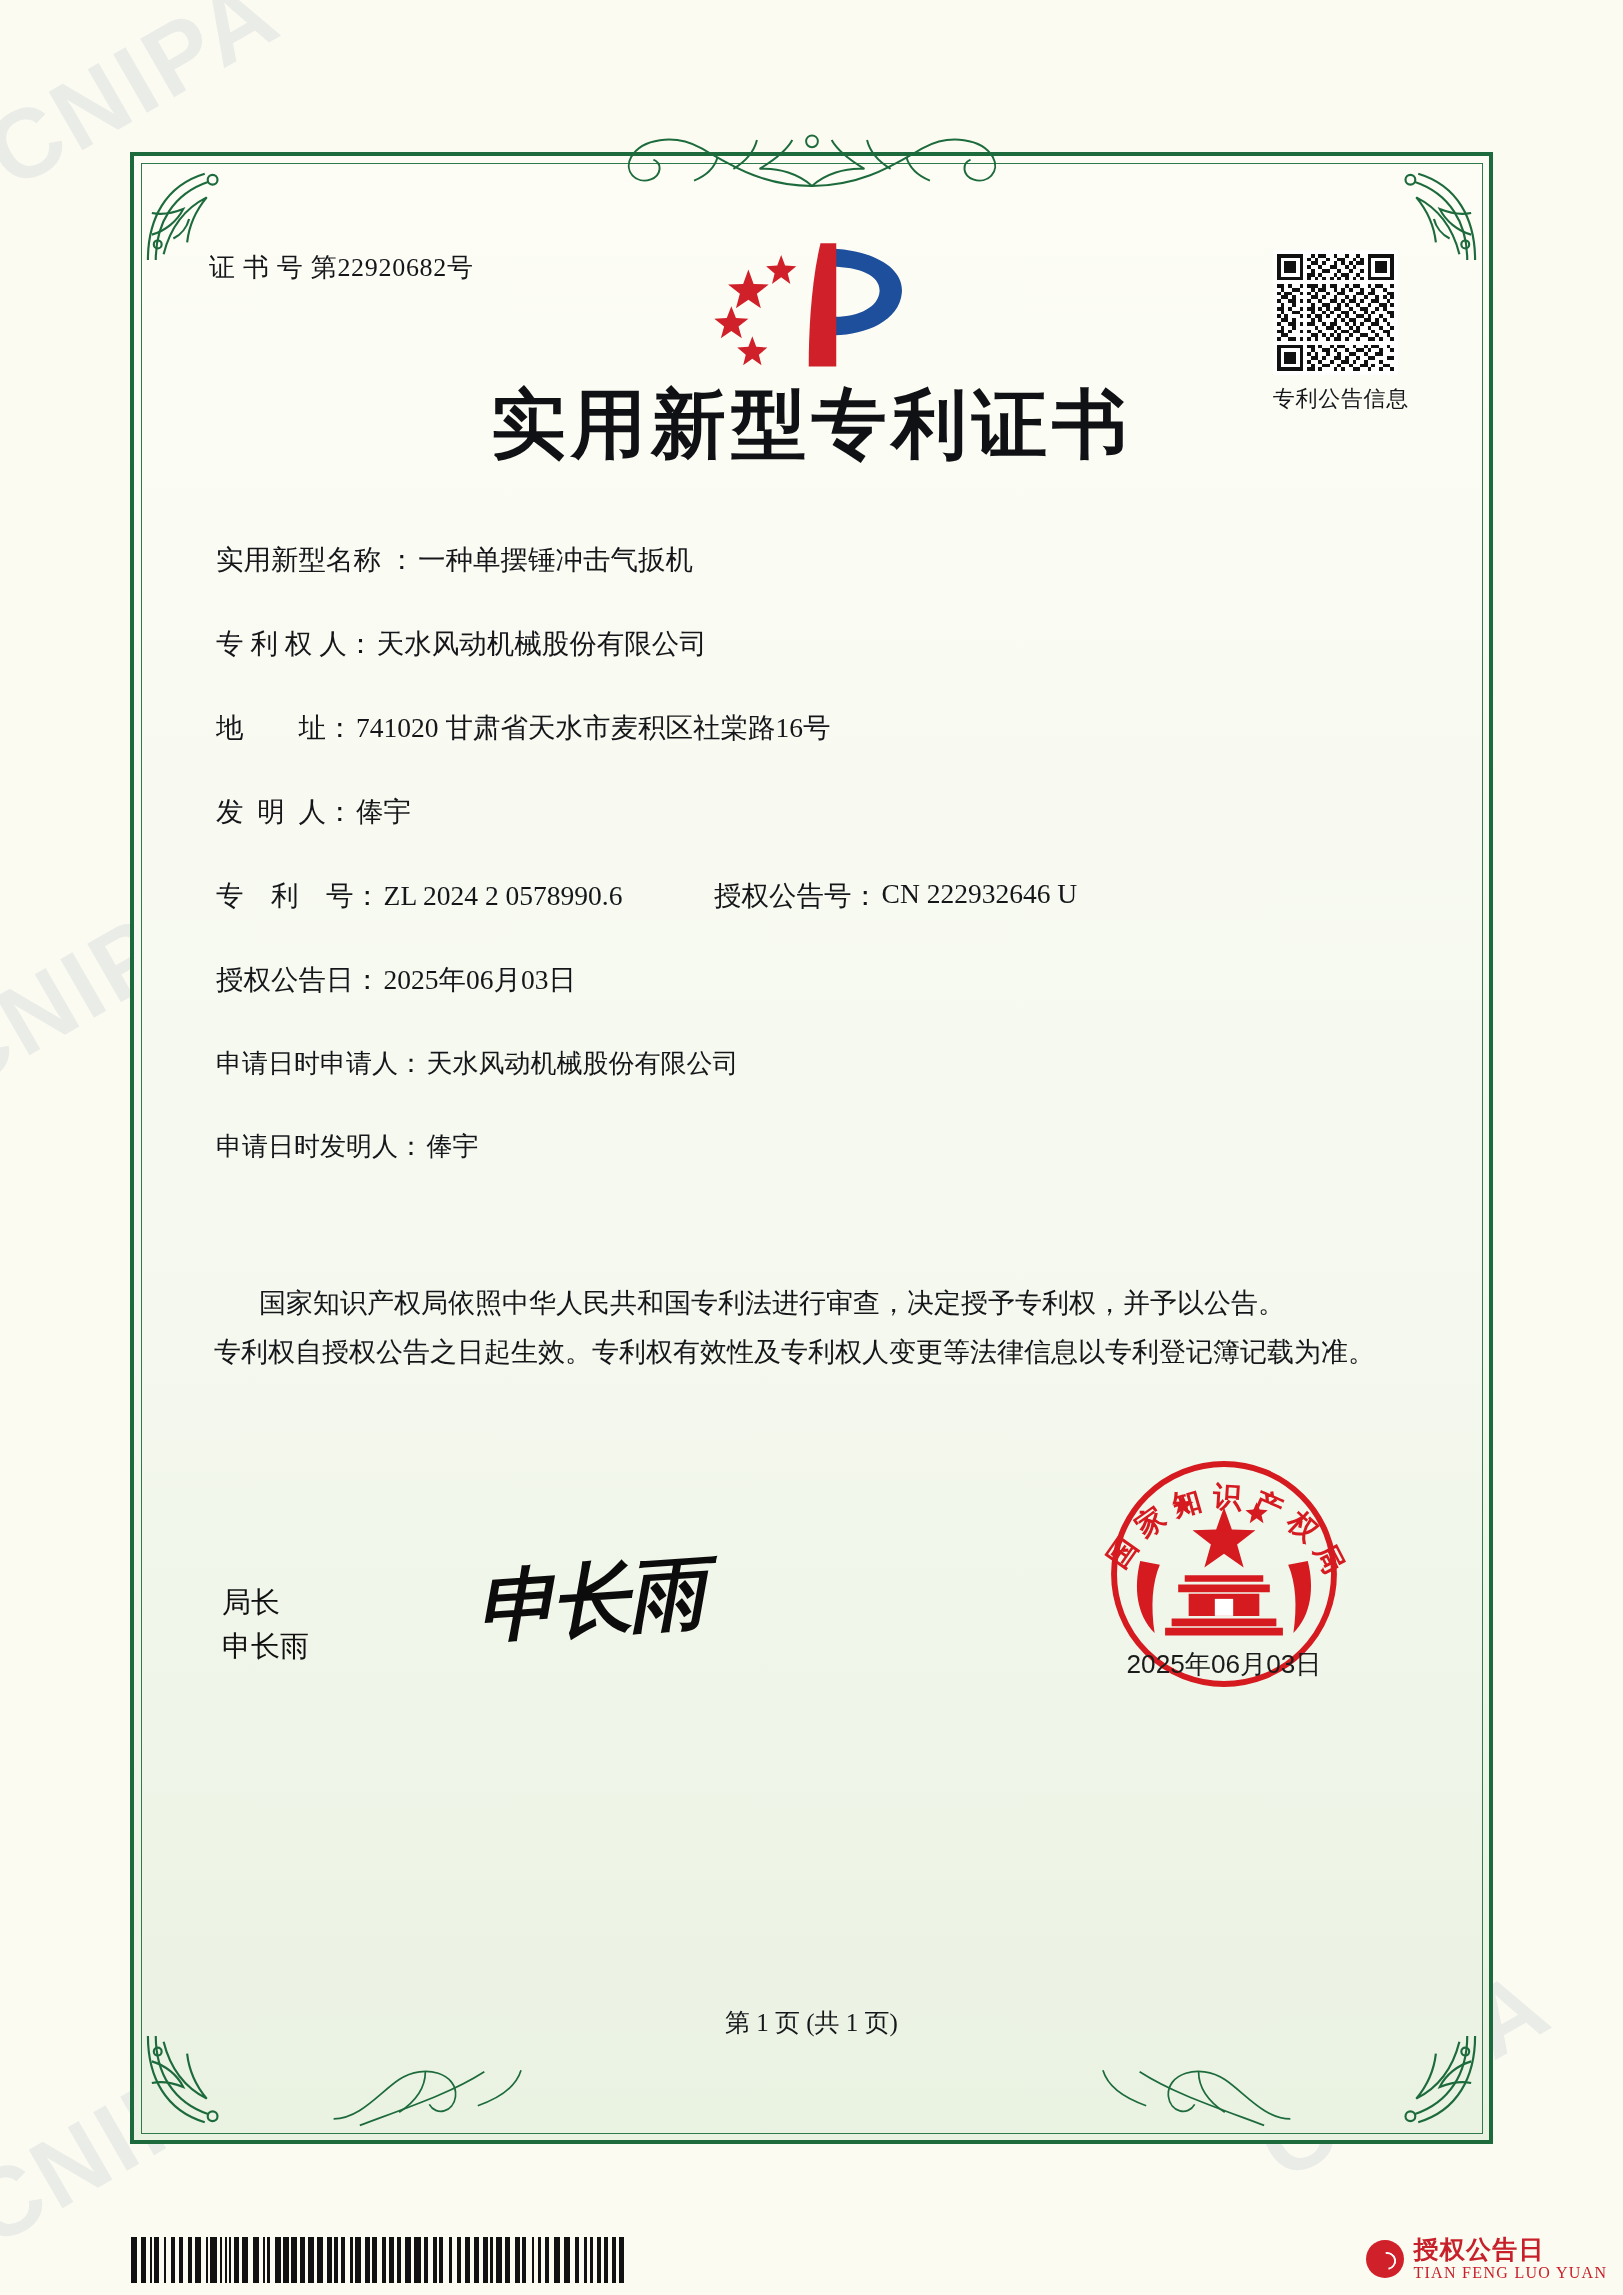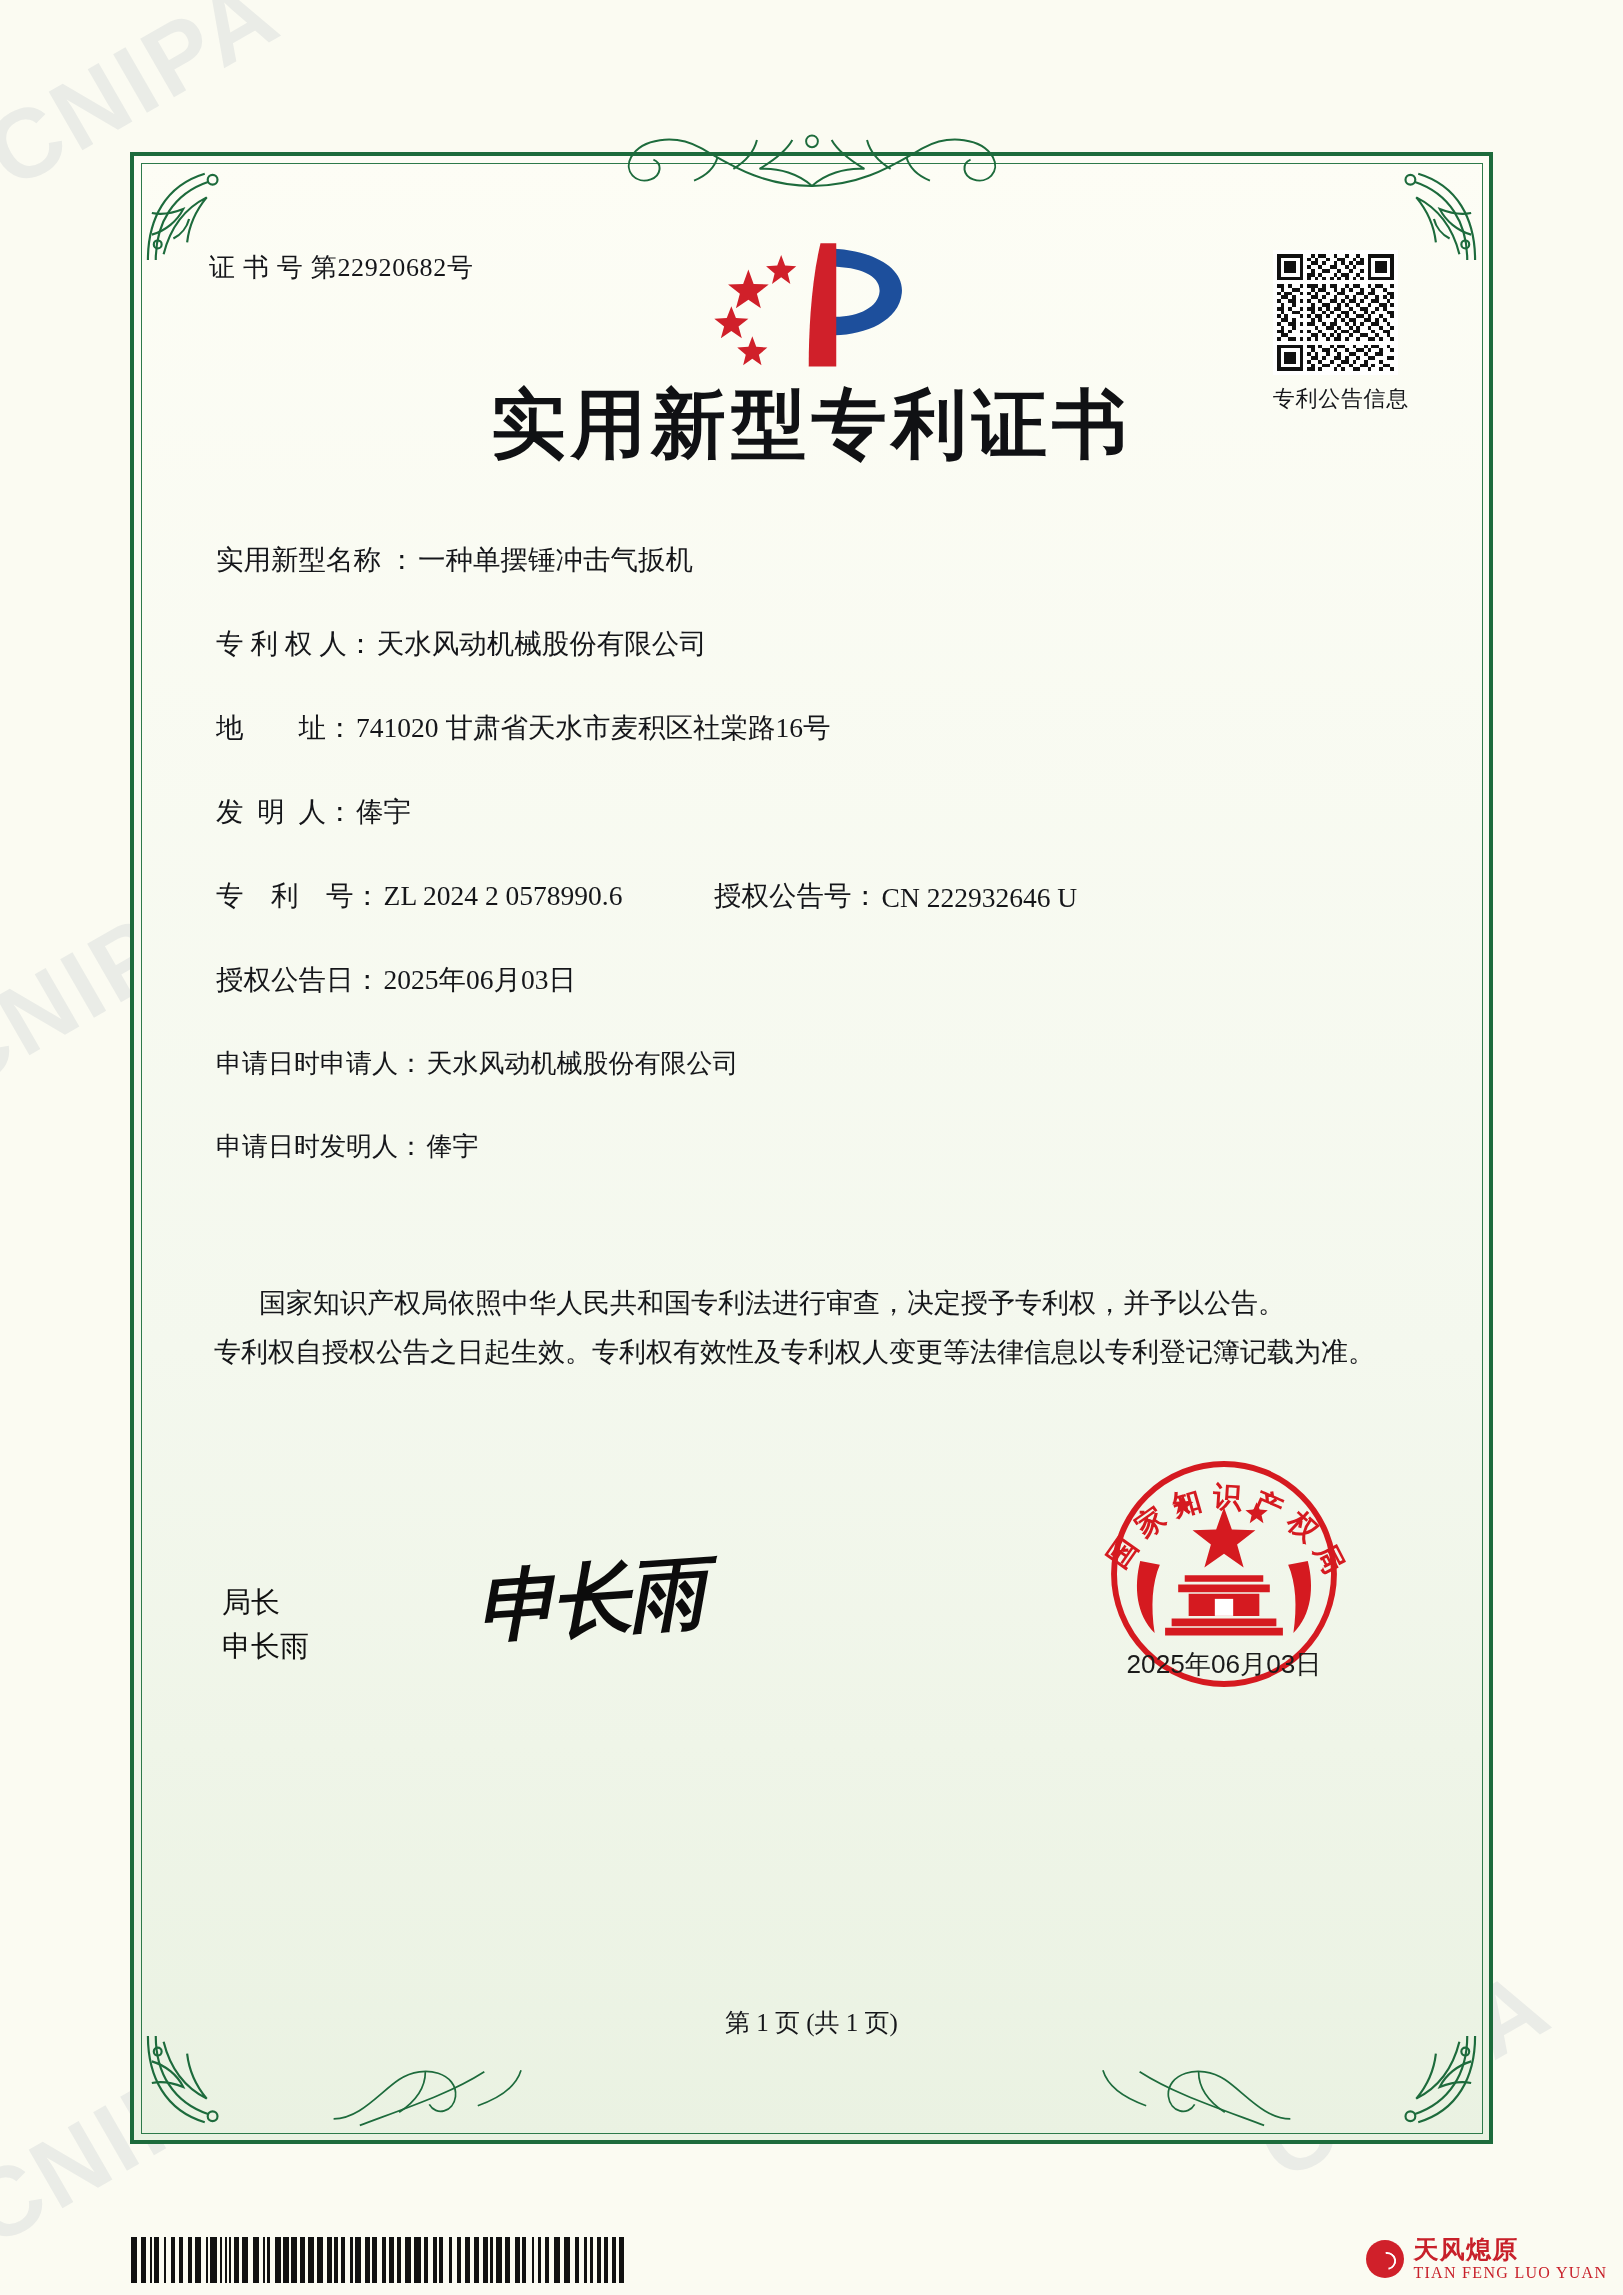--- a/index.html
+++ b/index.html
@@ -92,21 +92,21 @@
   }
   .row{
     display:flex;align-items:baseline;
     margin-bottom:48px;
     font-size:27.5px;color:#15161a;
   }
   .lbl{white-space:pre;}
   .val{margin-left:2.6px;}
   .two-col{display:flex;margin-bottom:48px;}
   .col-a{width:498px;display:flex;align-items:baseline;font-size:27.5px;color:#15161a;}
-  .col-b{display:flex;align-items:flex-end;font-size:27.5px;color:#15161a;}
+  .col-b{display:flex;align-items:flex-start;font-size:27.5px;color:#15161a;}
 
   
   .para{
     position:absolute;left:84px;right:77px;top:1130px;
     font-size:27px;line-height:1.62;color:#15161a;
     text-align:justify;
   }
   .para p{margin:0 0 5.2px 0;}
   .para .indent{text-indent:45px;}
 
@@ -499,17 +499,17 @@
     <i style="width: 2.6px; margin-right: 3.9px;"></i>
     <i style="width: 3.9px; margin-right: 3.9px;"></i>
     <i style="width: 3.3px; margin-right: 3.9px;"></i>
     <i style="width: 4.6px; margin-right: 2.6px;"></i>
     <i style="width: 5.2px; margin-right: 5.2px;"></i>
   </div>
 
 <div class="brand">
   <div class="brand-mark"></div>
   <div class="brand-txt">
-    <div class="brand-cn">天风熄原</div>
+    <div class="brand-cn">授权公告日</div>
     <div class="brand-en">TIAN FENG LUO YUAN</div>
   </div>
 </div>
 
 
 </body></html>

